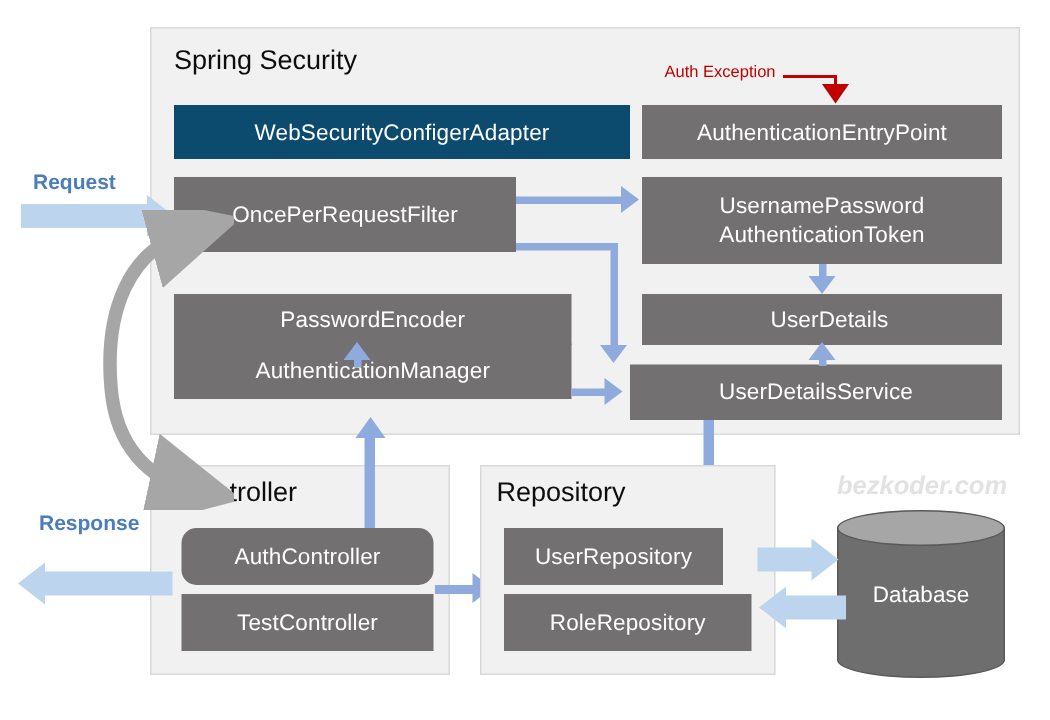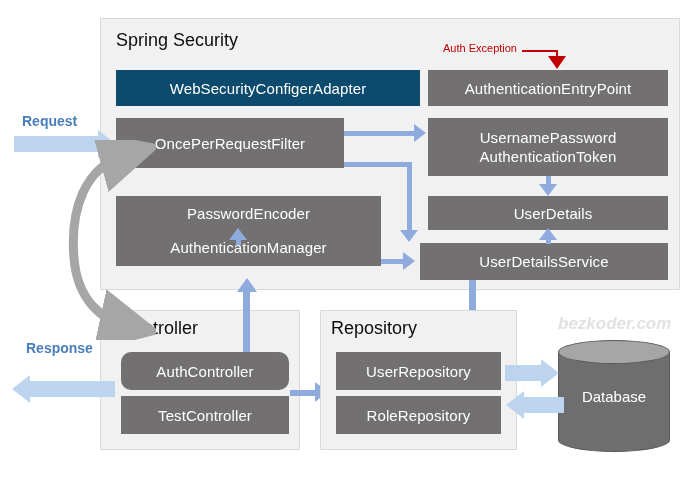--- a/index.html
+++ b/index.html
@@ -219,21 +219,21 @@
 
   <div class="bar" style="left:243px; top:290px; width:7px; height:62px;"></div>
   <div class="tri up" style="left:237px; top:278px; border-left-width:10px; border-right-width:10px; border-bottom-width:14px;"></div>
 
   <div class="bar" style="left:290px; top:390px; width:28px; height:6px;"></div>
   <div class="tri right" style="left:315px; top:382px; border-top-width:10px; border-bottom-width:10px; border-left-width:13px;"></div>
 
   <div class="panel" style="left:320px; top:310px; width:197px; height:140px;"></div>
   <div class="panel-title" style="left:331px; top:320px;">Repository</div>
 
-  <div class="box gray" style="left:336px; top:352px; width:165px; height:38px;">UserRepository</div>
+  <div class="box gray" style="left:336px; top:352px; width:146px; height:38px;">UserRepository</div>
   <div class="box gray" style="left:336px; top:396px; width:165px; height:38px;">RoleRepository</div>
 
   <div class="db-wrap" style="left:558px; top:340px; width:112px; height:112px;">
     <div class="db-bottom" style="bottom:0; height:24px;"></div>
     <div class="db-body" style="top:12px; bottom:12px;"></div>
     <div class="db-top" style="top:0; height:24px;"></div>
     <div class="db-label" style="top:48px;">Database</div>
   </div>
 
   <div class="pale-bar" style="left:505px; top:365px; width:38px; height:16px;"></div>

